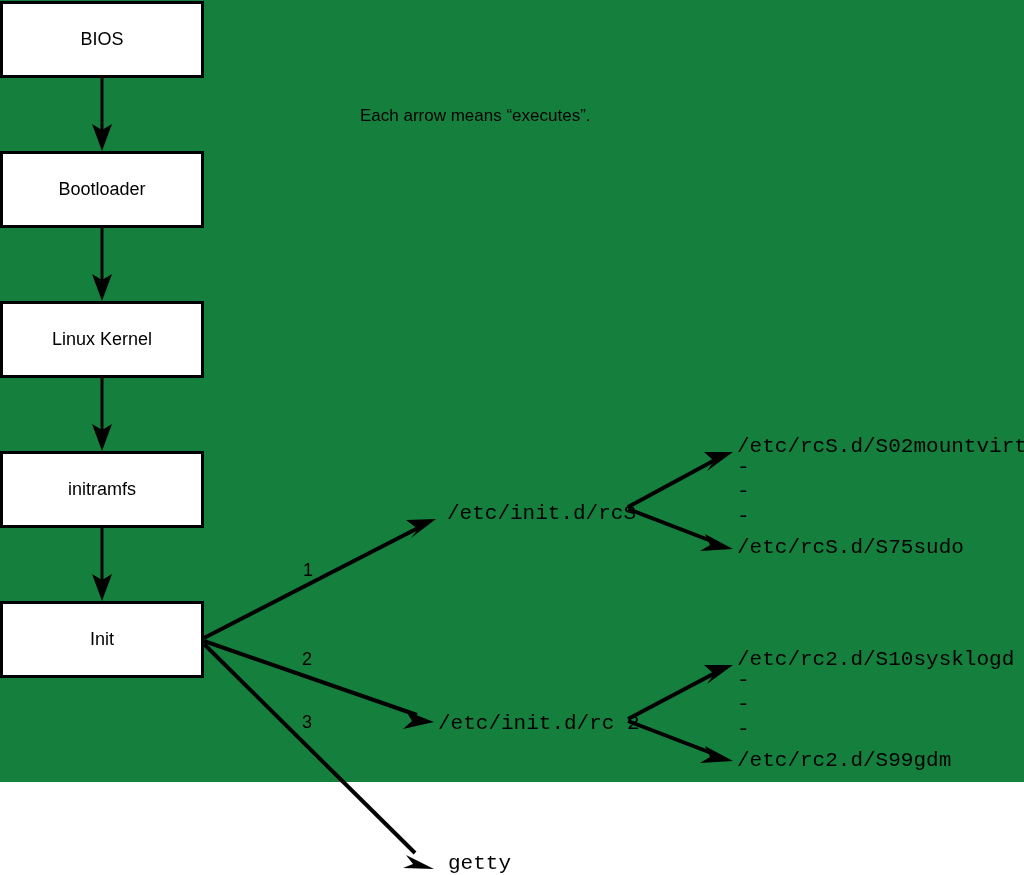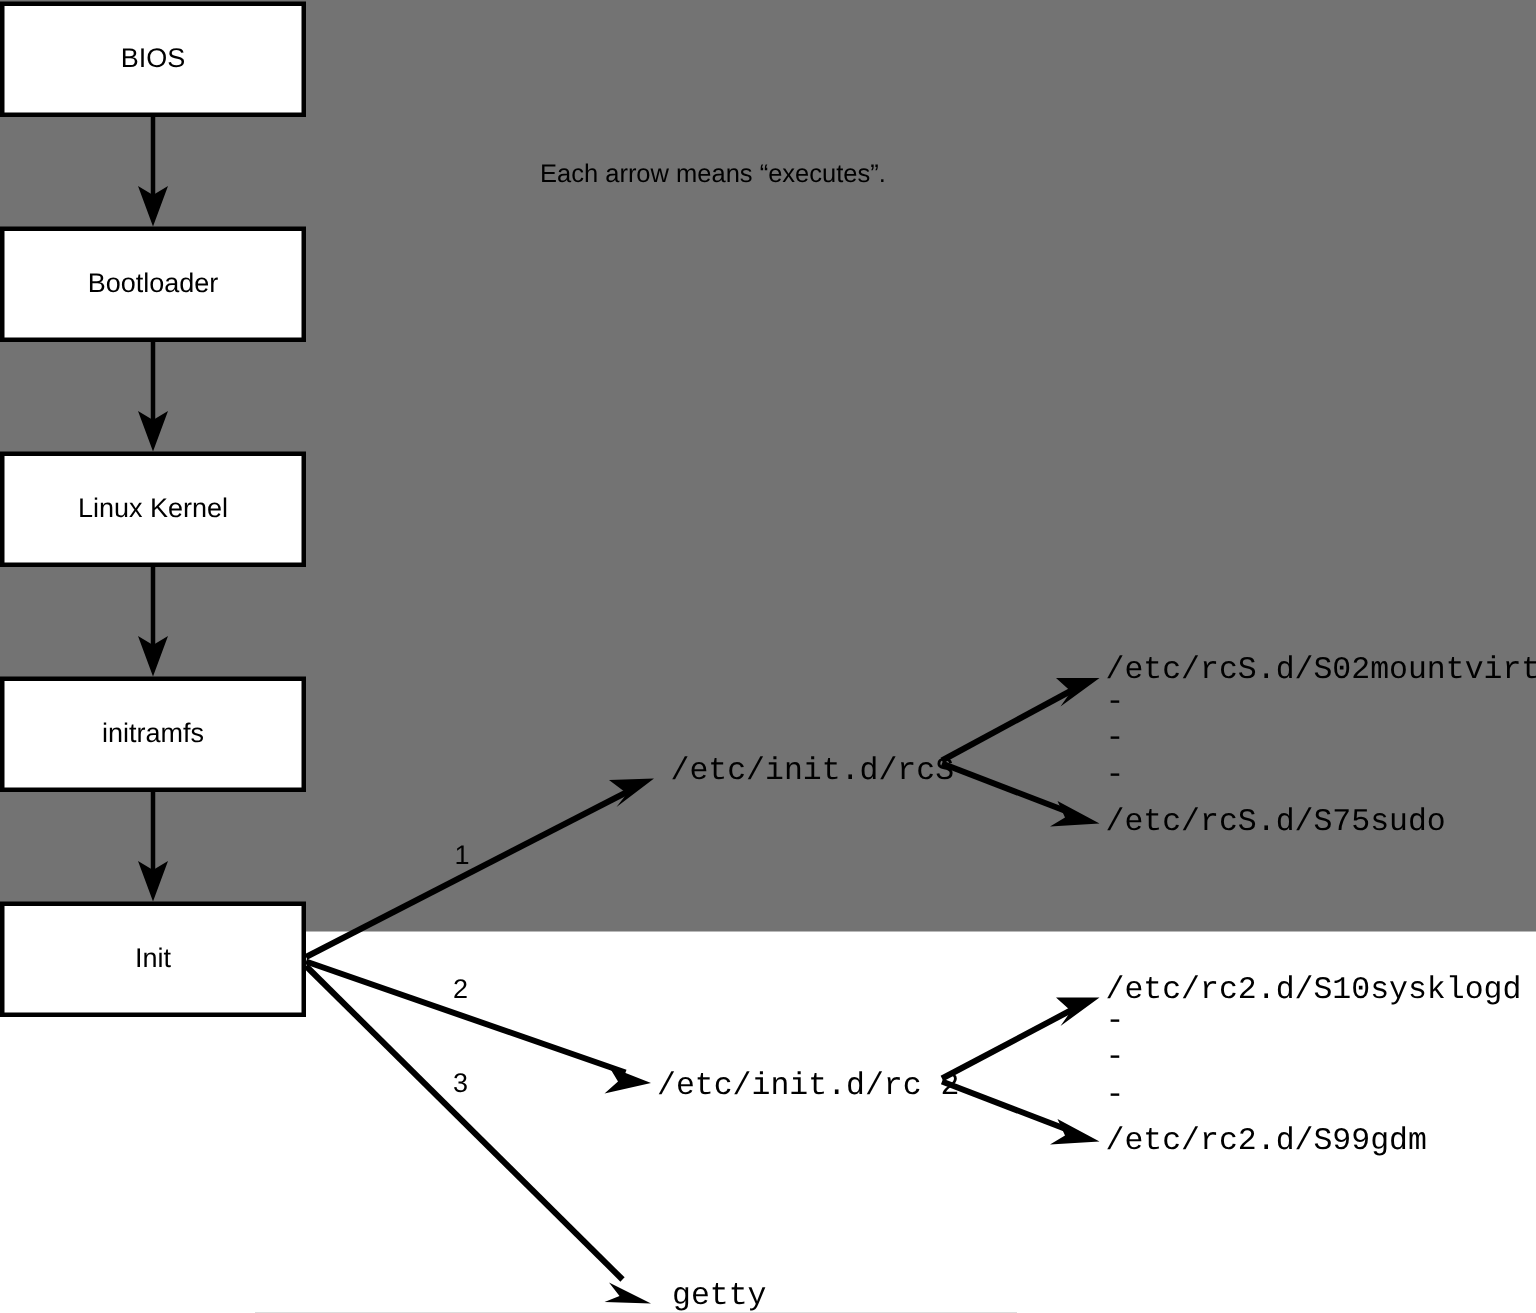--- a/index.html
+++ b/index.html
@@ -10,22 +10,22 @@
   }
   body {
     width: 1024px;
     height: 875px;
     overflow: hidden;
     font-family: "Liberation Sans", sans-serif;
   }
   #diagram-root {
     position: relative;
     width: 1024px;
-    height: 621px;
-    background: #737373;
+    height: 782px;
+    background: #15803d;
   }
   svg#boot-diagram {
     display: block;
     width: 1024px;
     height: 875px;
   }
   .box-rect {
     fill: #ffffff;
     stroke: #000000;
     stroke-width: 3;

